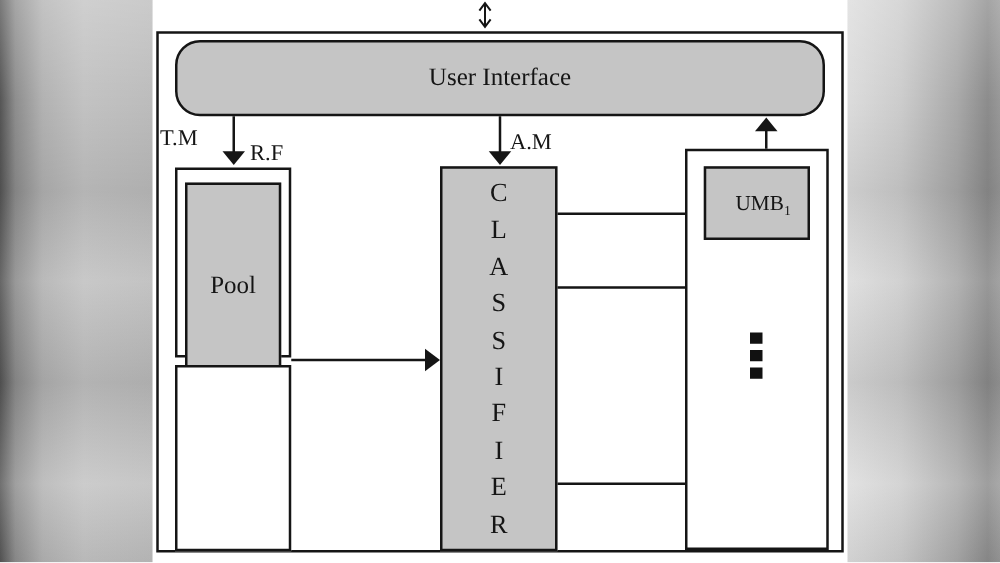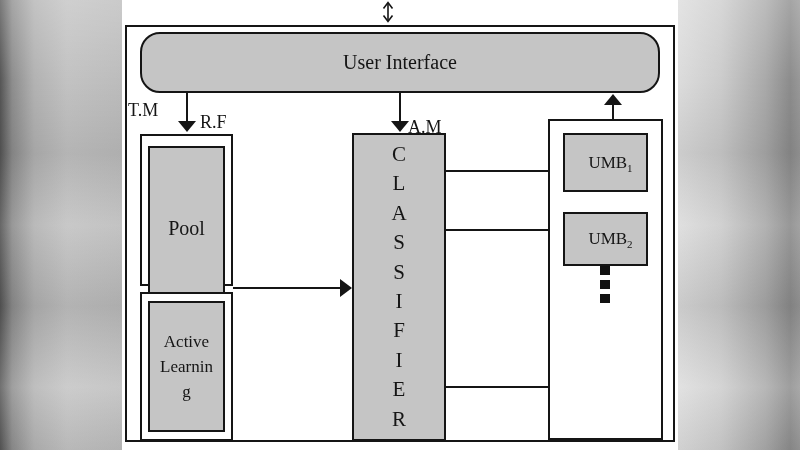--- a/index.html
+++ b/index.html
@@ -29,21 +29,21 @@
   
   .frame { left:125px; top:25px; width:550px; height:417px; border:2px solid #151515; background:#ffffff; }
   .gbox  { background:#c5c5c5; border:2px solid #151515; display:flex; align-items:center; justify-content:center; }
   .wbox  { background:#ffffff; border:2px solid #151515; }
 
   .ui-box { left:140px; top:32px; width:520px; height:61px; font-size:20px;border-radius:20px; }
 
   .edge-label { font-size:18px; line-height:22px; white-space:nowrap; }
   .lbl-tm { left:128px; top:99px; }
   .lbl-rf { left:200px; top:99px;margin-top:12px; }
-  .lbl-am { left:408px; top:102px;margin-top:14px; }
+  .lbl-am { left:408px; top:102px; }
 
   .pool-section { left:140px; top:134px; width:93px; height:152px; }
   .pool-box { left:148px; top:146px; width:77px; height:164px; font-size:20px; }
 
   .al-section { left:140px; top:292px; width:93px; height:149px; }
   .al-box { left:148px; top:301px; width:77px; height:131px; font-size:17px; }
   .al-box .wrap { width:56px; text-align:center; word-break:break-all; line-height:25px; }
 
   .classifier { left:352px; top:133px; width:94px; height:308px;
     flex-direction:column; justify-content:flex-start; padding-top:5px; }
@@ -94,23 +94,20 @@
   <div class="abs vline" style="left:399px; top:93px; height:29px;"></div>
   <div class="abs head-down" style="left:391px; top:121px;"></div>
   <span class="abs edge-label lbl-am">A.M</span>
 
   <div class="abs wbox pool-section"></div>
   <div class="abs gbox pool-box">
     <span>Pool</span>
   </div>
 
   <div class="abs wbox al-section"></div>
-  <div class="abs gbox al-box">
-    <span class="wrap">Active Learning</span>
-  </div>
 
   <div class="abs hline" style="left:233px; top:287px; width:108px;"></div>
   <div class="abs head-right" style="left:340px; top:279px;"></div>
 
   <div class="abs gbox classifier" style="display:flex;">
     <span class="letter">C</span>
     <span class="letter">L</span>
     <span class="letter">A</span>
     <span class="letter">S</span>
     <span class="letter">S</span>
@@ -128,23 +125,20 @@
   <div class="abs hline" style="left:446px; top:386px; width:105px;"></div>
   <div class="abs head-right" style="left:550px; top:378px;"></div>
 
   <div class="abs wbox umb-panel"></div>
   <div class="abs vline" style="left:612px; top:104px; height:15px;"></div>
   <div class="abs head-up" style="left:604px; top:94px;"></div>
 
   <div class="abs gbox umb umb-1">
     <span><span>UMB</span><sub>1</sub></span>
   </div>
-  <div class="abs gbox umb umb-2">
-    <span><span>UMB</span><sub>2</sub></span>
-  </div>
 
   <div class="abs vdots">
     <div class="dot"></div>
     <div class="dot"></div>
     <div class="dot"></div>
   </div>
 
 
 </div>
 

